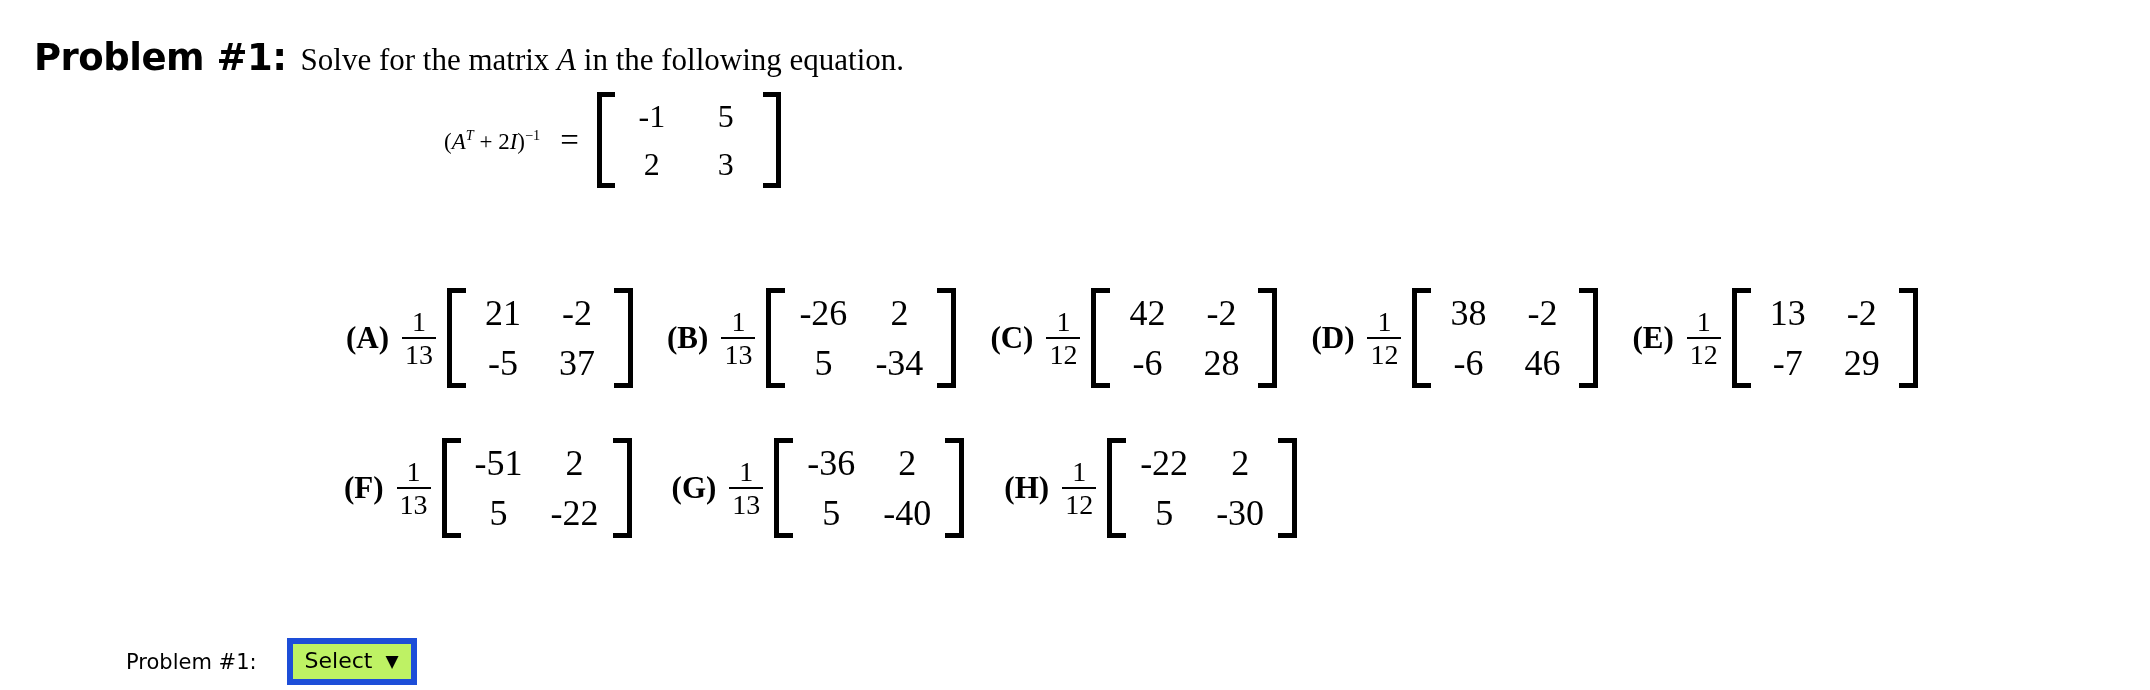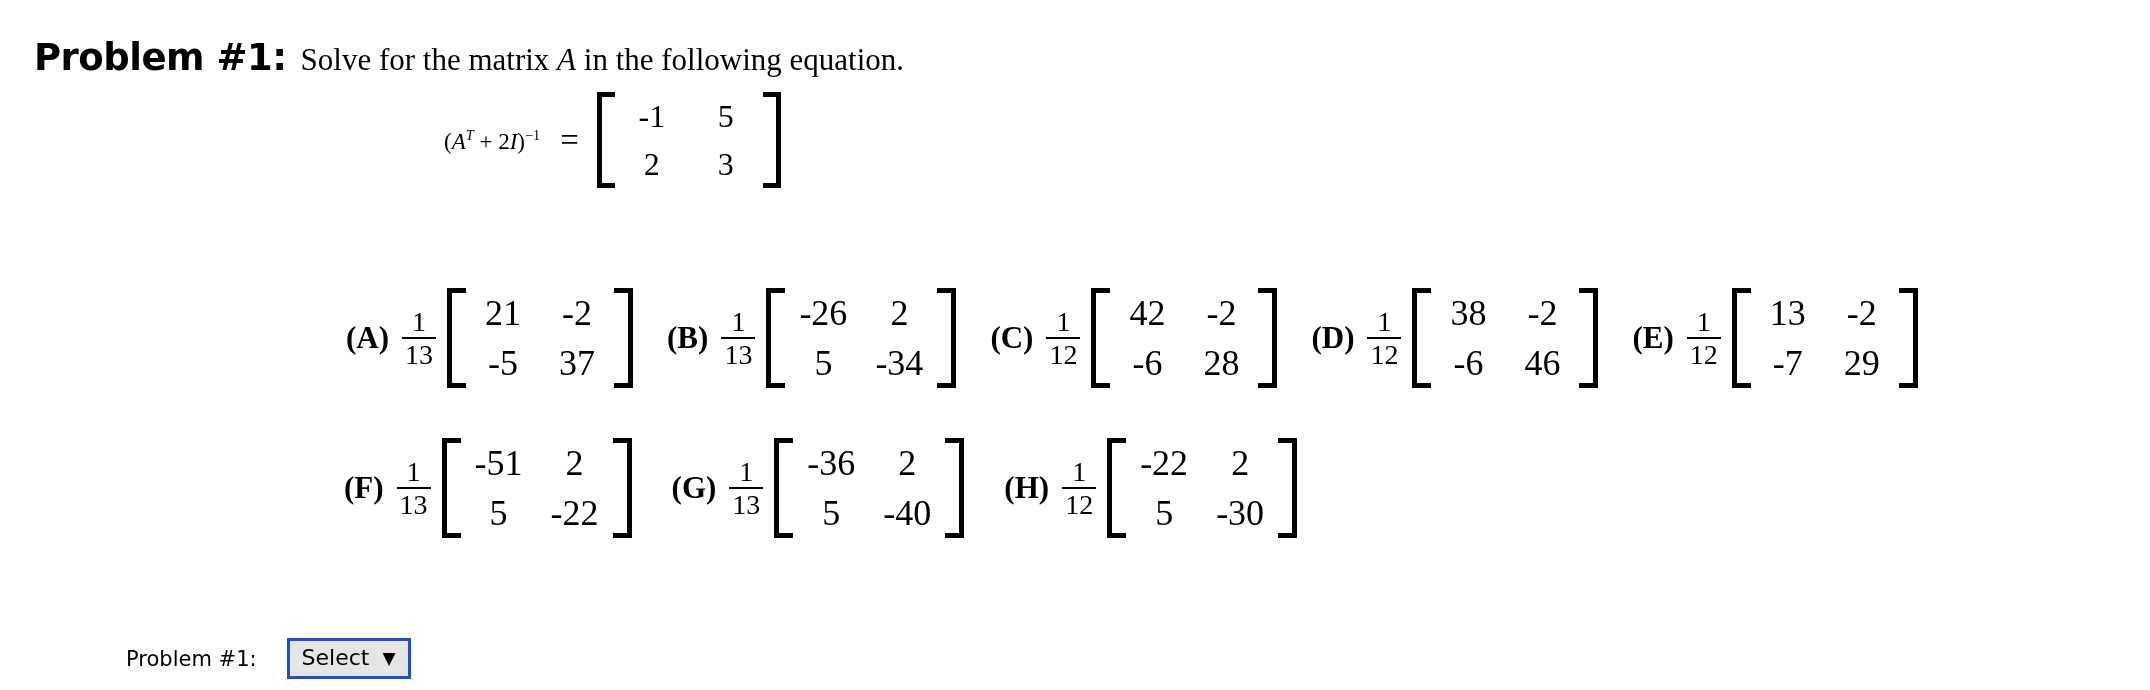--- a/index.html
+++ b/index.html
@@ -163,22 +163,22 @@
     top: 638px;
     display: flex;
     align-items: center;
   }
   #answer-bar .ans-label {
     font-family: "DejaVu Sans", sans-serif;
     font-size: 21px;
     margin-right: 30px;
   }
   #answer-select {
-    border: 3px solid #1d4ed8;
-    background: #e5e5e5;
+    border: 6px solid #1d4ed8;
+    background: #bef264;
     padding: 5px 12px 6px 12px;
     font-family: "DejaVu Sans", sans-serif;
     font-size: 22px;
     display: inline-flex;
     align-items: center;
     cursor: pointer;
     line-height: 1.1;
   }
   #answer-select .sel-value { margin-right: 13px; }
   #answer-select .sel-arrow { font-size: 17px; }

